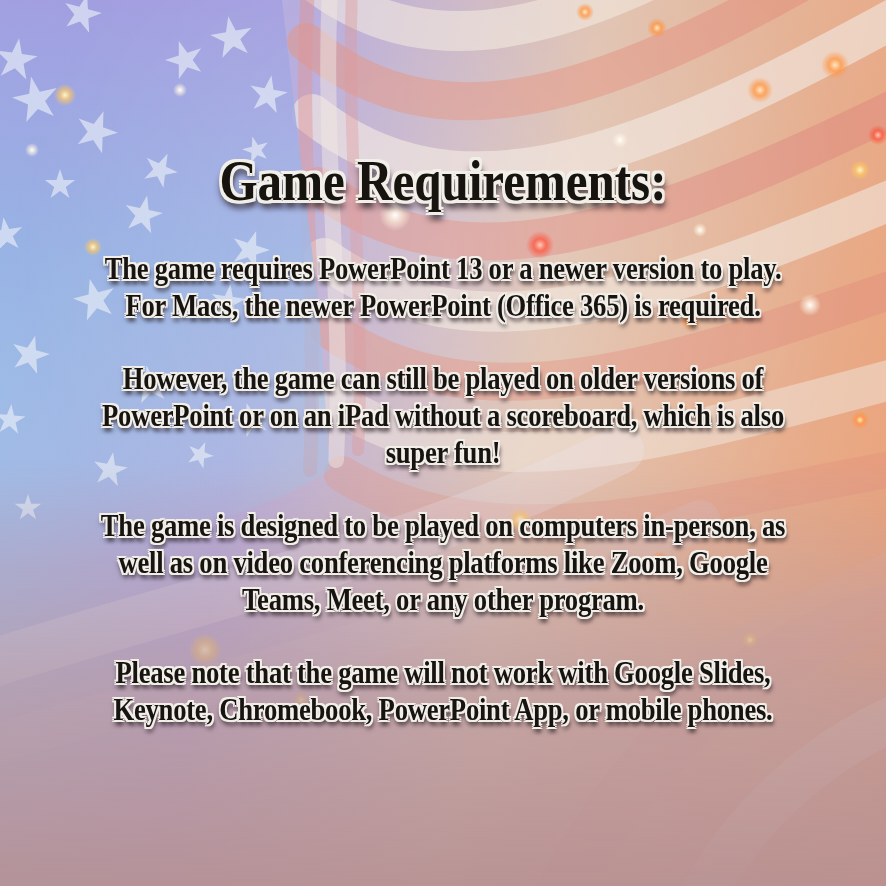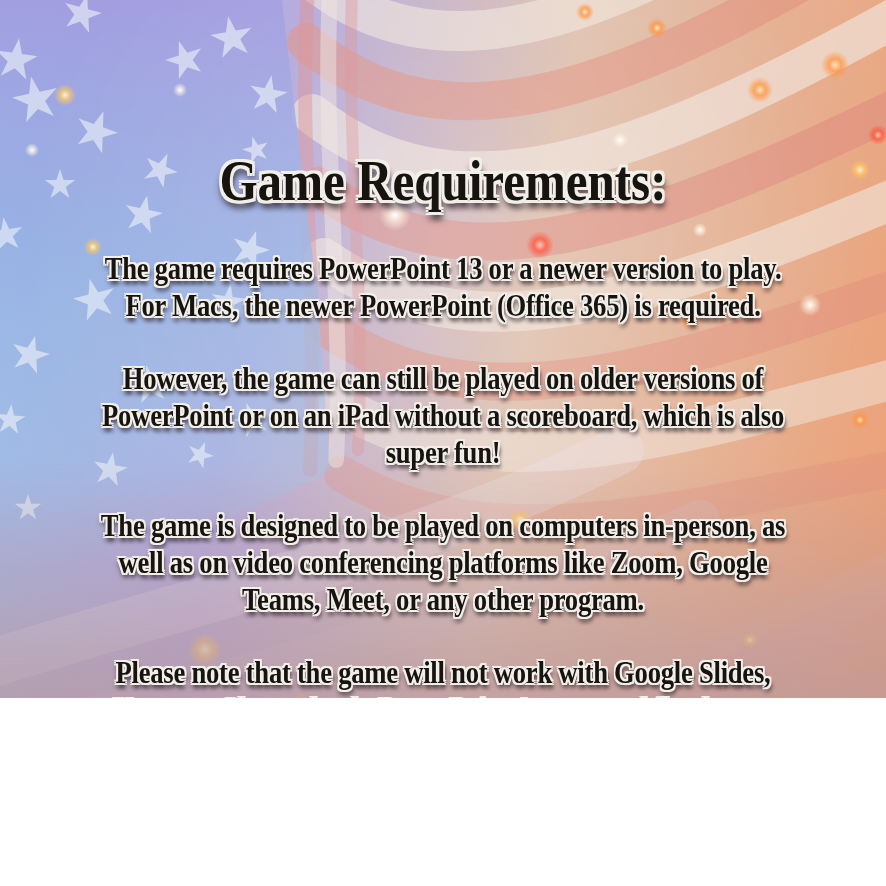--- a/index.html
+++ b/index.html
@@ -3,21 +3,21 @@
 <meta charset="utf-8">
 <style>
   html, body {
     margin: 0; padding: 0;
     width: 886px; height: 886px;
     overflow: hidden;
     font-family: "Liberation Serif", "DejaVu Serif", serif;
   }
   .stage {
     position: relative;
-    width: 886px; height: 698px;
+    width: 886px; height: 886px;
     overflow: hidden;
     background: linear-gradient(100deg, #9fbce8 0%, #b3a8dc 30%, #e0c2b0 58%, #ec9f74 100%);
   }
   .bg-svg {
     position: absolute; inset: 0;
     width: 886px; height: 886px;
     display: block;
   }
   .text-layer {
     position: absolute;

